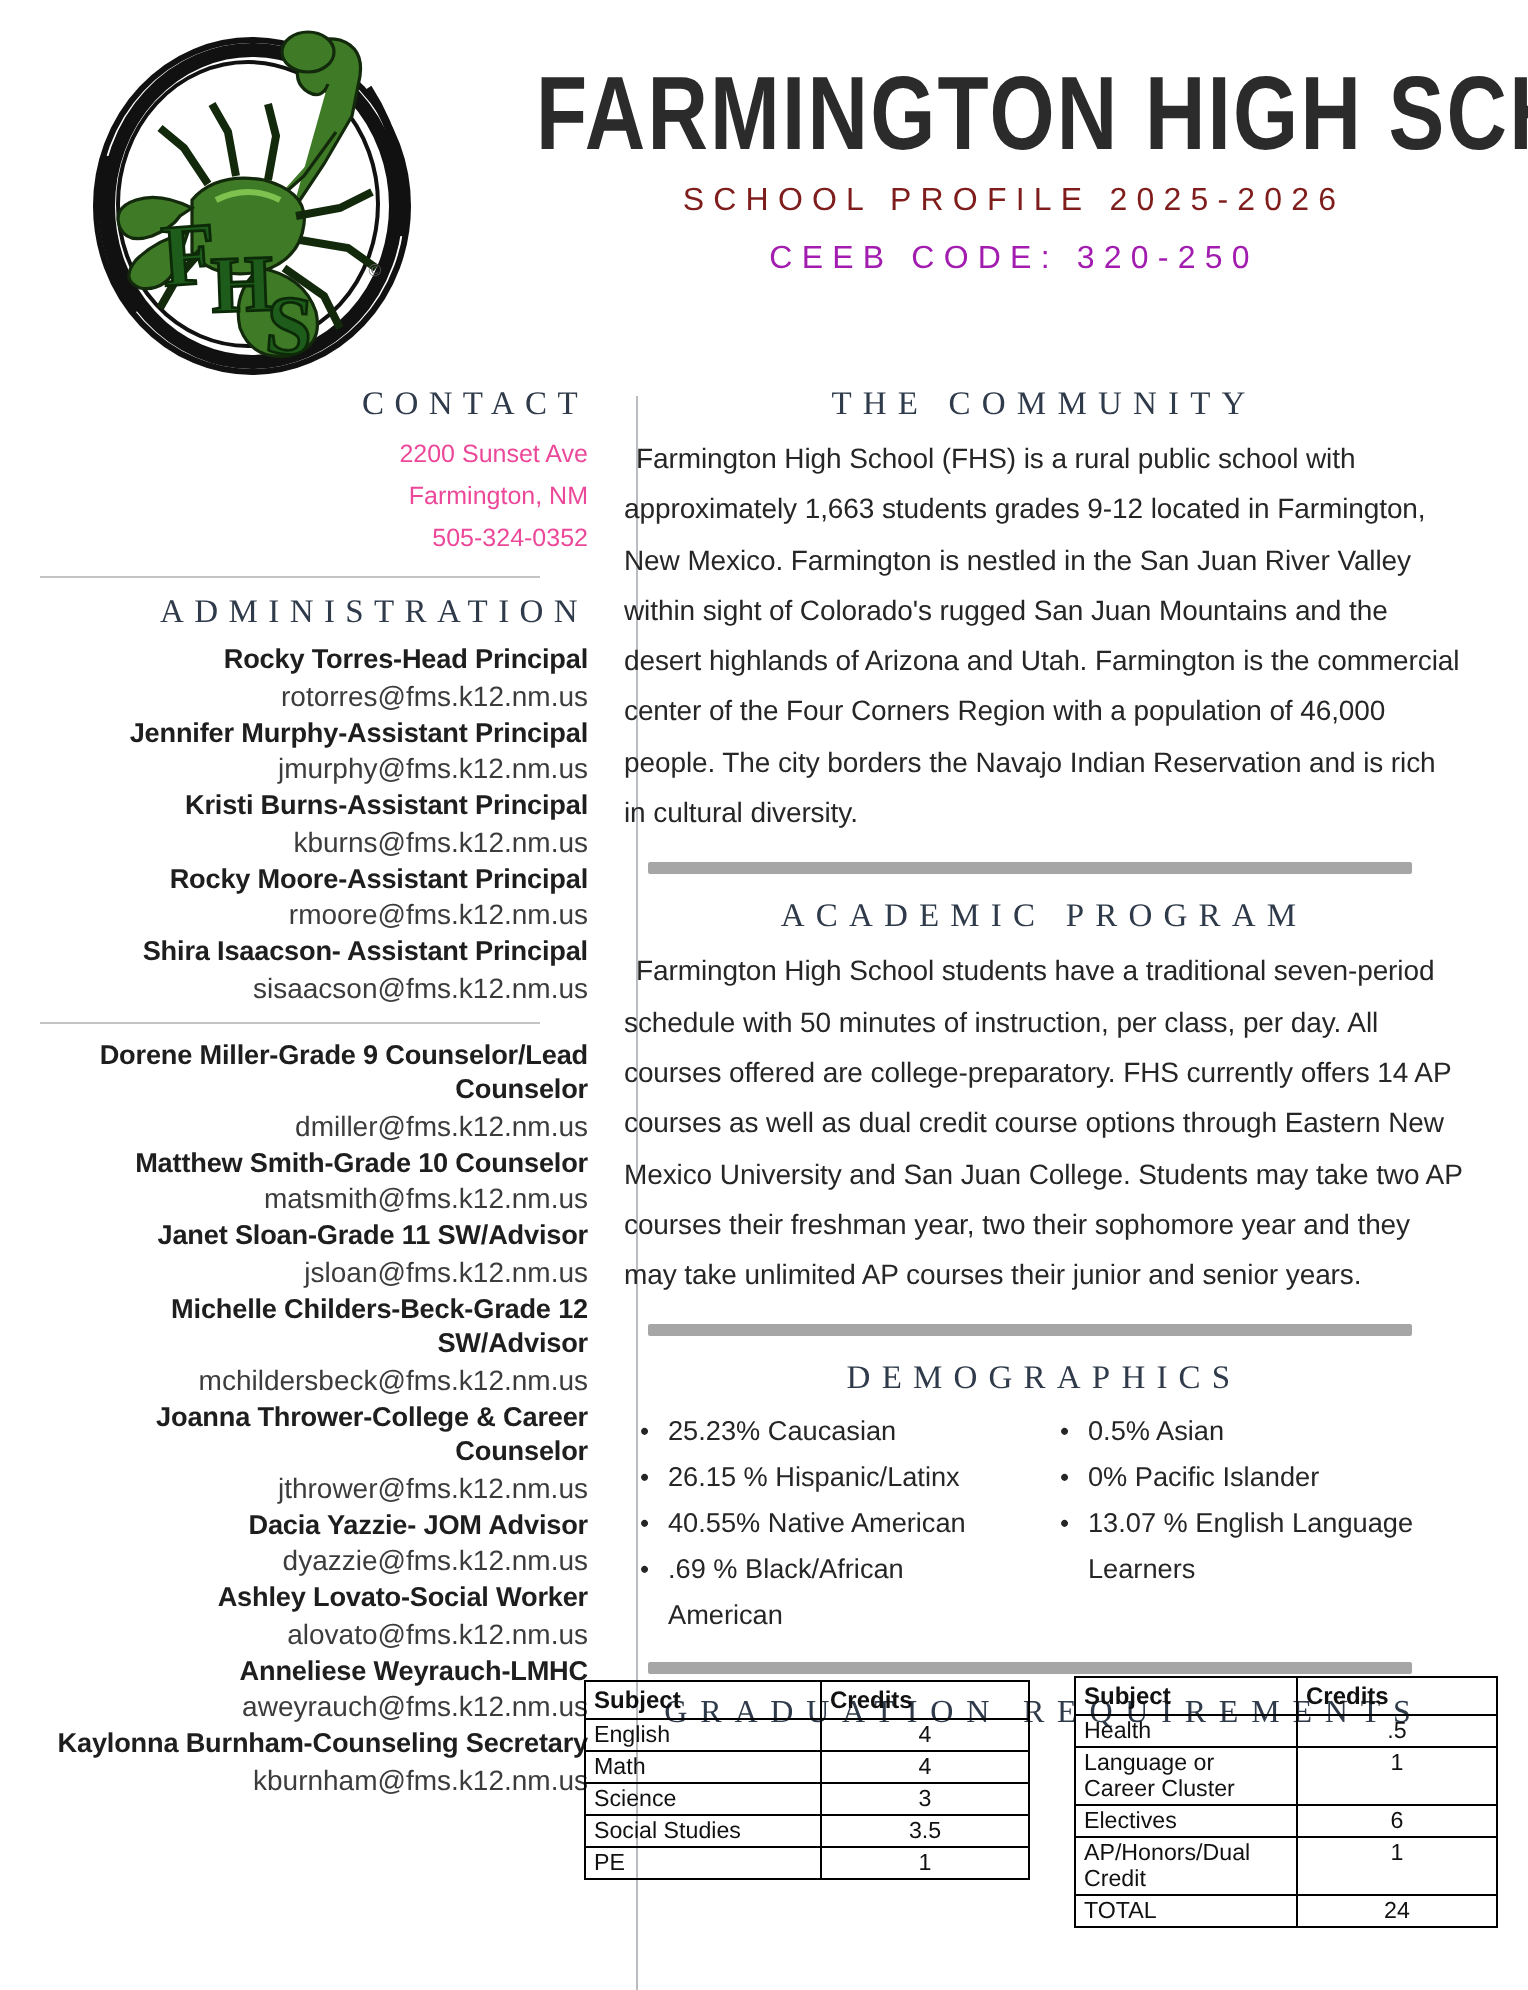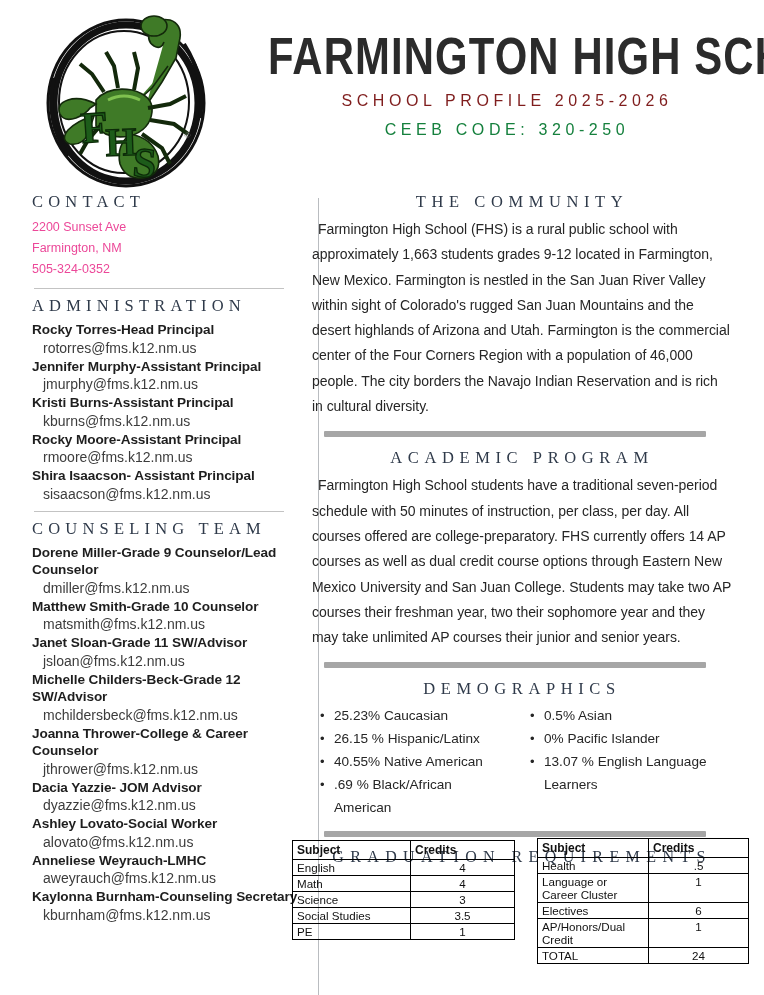--- a/index.html
+++ b/index.html
@@ -49,31 +49,32 @@
     font-size: 16px;
     letter-spacing: 4.6px;
     color: #7f1d1d;
     margin-top: 14px;
   }
   .sub-title2 {
     font-family: "Liberation Sans", sans-serif;
     font-weight: 400;
     font-size: 16px;
     letter-spacing: 4.6px;
-    color: #15803d;
+    color: #a21caf;
     margin-top: 11px;
   }
 
   
   .columns { position: relative; }
 
   .sidebar {
     position: absolute;
-    left: 32px; top: 0;
+    left: 18px; top: 0;
     width: 276px;
+    text-align: right;
   }
 
   .vrule {
     position: absolute;
     left: 318px; top: 6px;
     width: 1px; height: 812px;
     background: #b9bcc0;
   }
 
   .main-col {
@@ -284,21 +285,20 @@
           <div class="person-name">Kristi Burns-Assistant Principal</div>
           <div class="person-email">kburns@fms.k12.nm.us</div>
           <div class="person-name">Rocky Moore-Assistant Principal</div>
           <div class="person-email">rmoore@fms.k12.nm.us</div>
           <div class="person-name">Shira Isaacson- Assistant Principal</div>
           <div class="person-email">sisaacson@fms.k12.nm.us</div>
         </div>
 
       <hr class="hr-thin">
 
-      <div class="side-head">COUNSELING TEAM</div>
       <div id="counseling-list">
           <div class="person-name">Dorene Miller-Grade 9 Counselor/Lead Counselor</div>
           <div class="person-email">dmiller@fms.k12.nm.us</div>
           <div class="person-name">Matthew Smith-Grade 10 Counselor</div>
           <div class="person-email">matsmith@fms.k12.nm.us</div>
           <div class="person-name">Janet Sloan-Grade 11 SW/Advisor</div>
           <div class="person-email">jsloan@fms.k12.nm.us</div>
           <div class="person-name">Michelle Childers-Beck-Grade 12 SW/Advisor</div>
           <div class="person-email">mchildersbeck@fms.k12.nm.us</div>
           <div class="person-name">Joanna Thrower-College &amp; Career Counselor</div>

